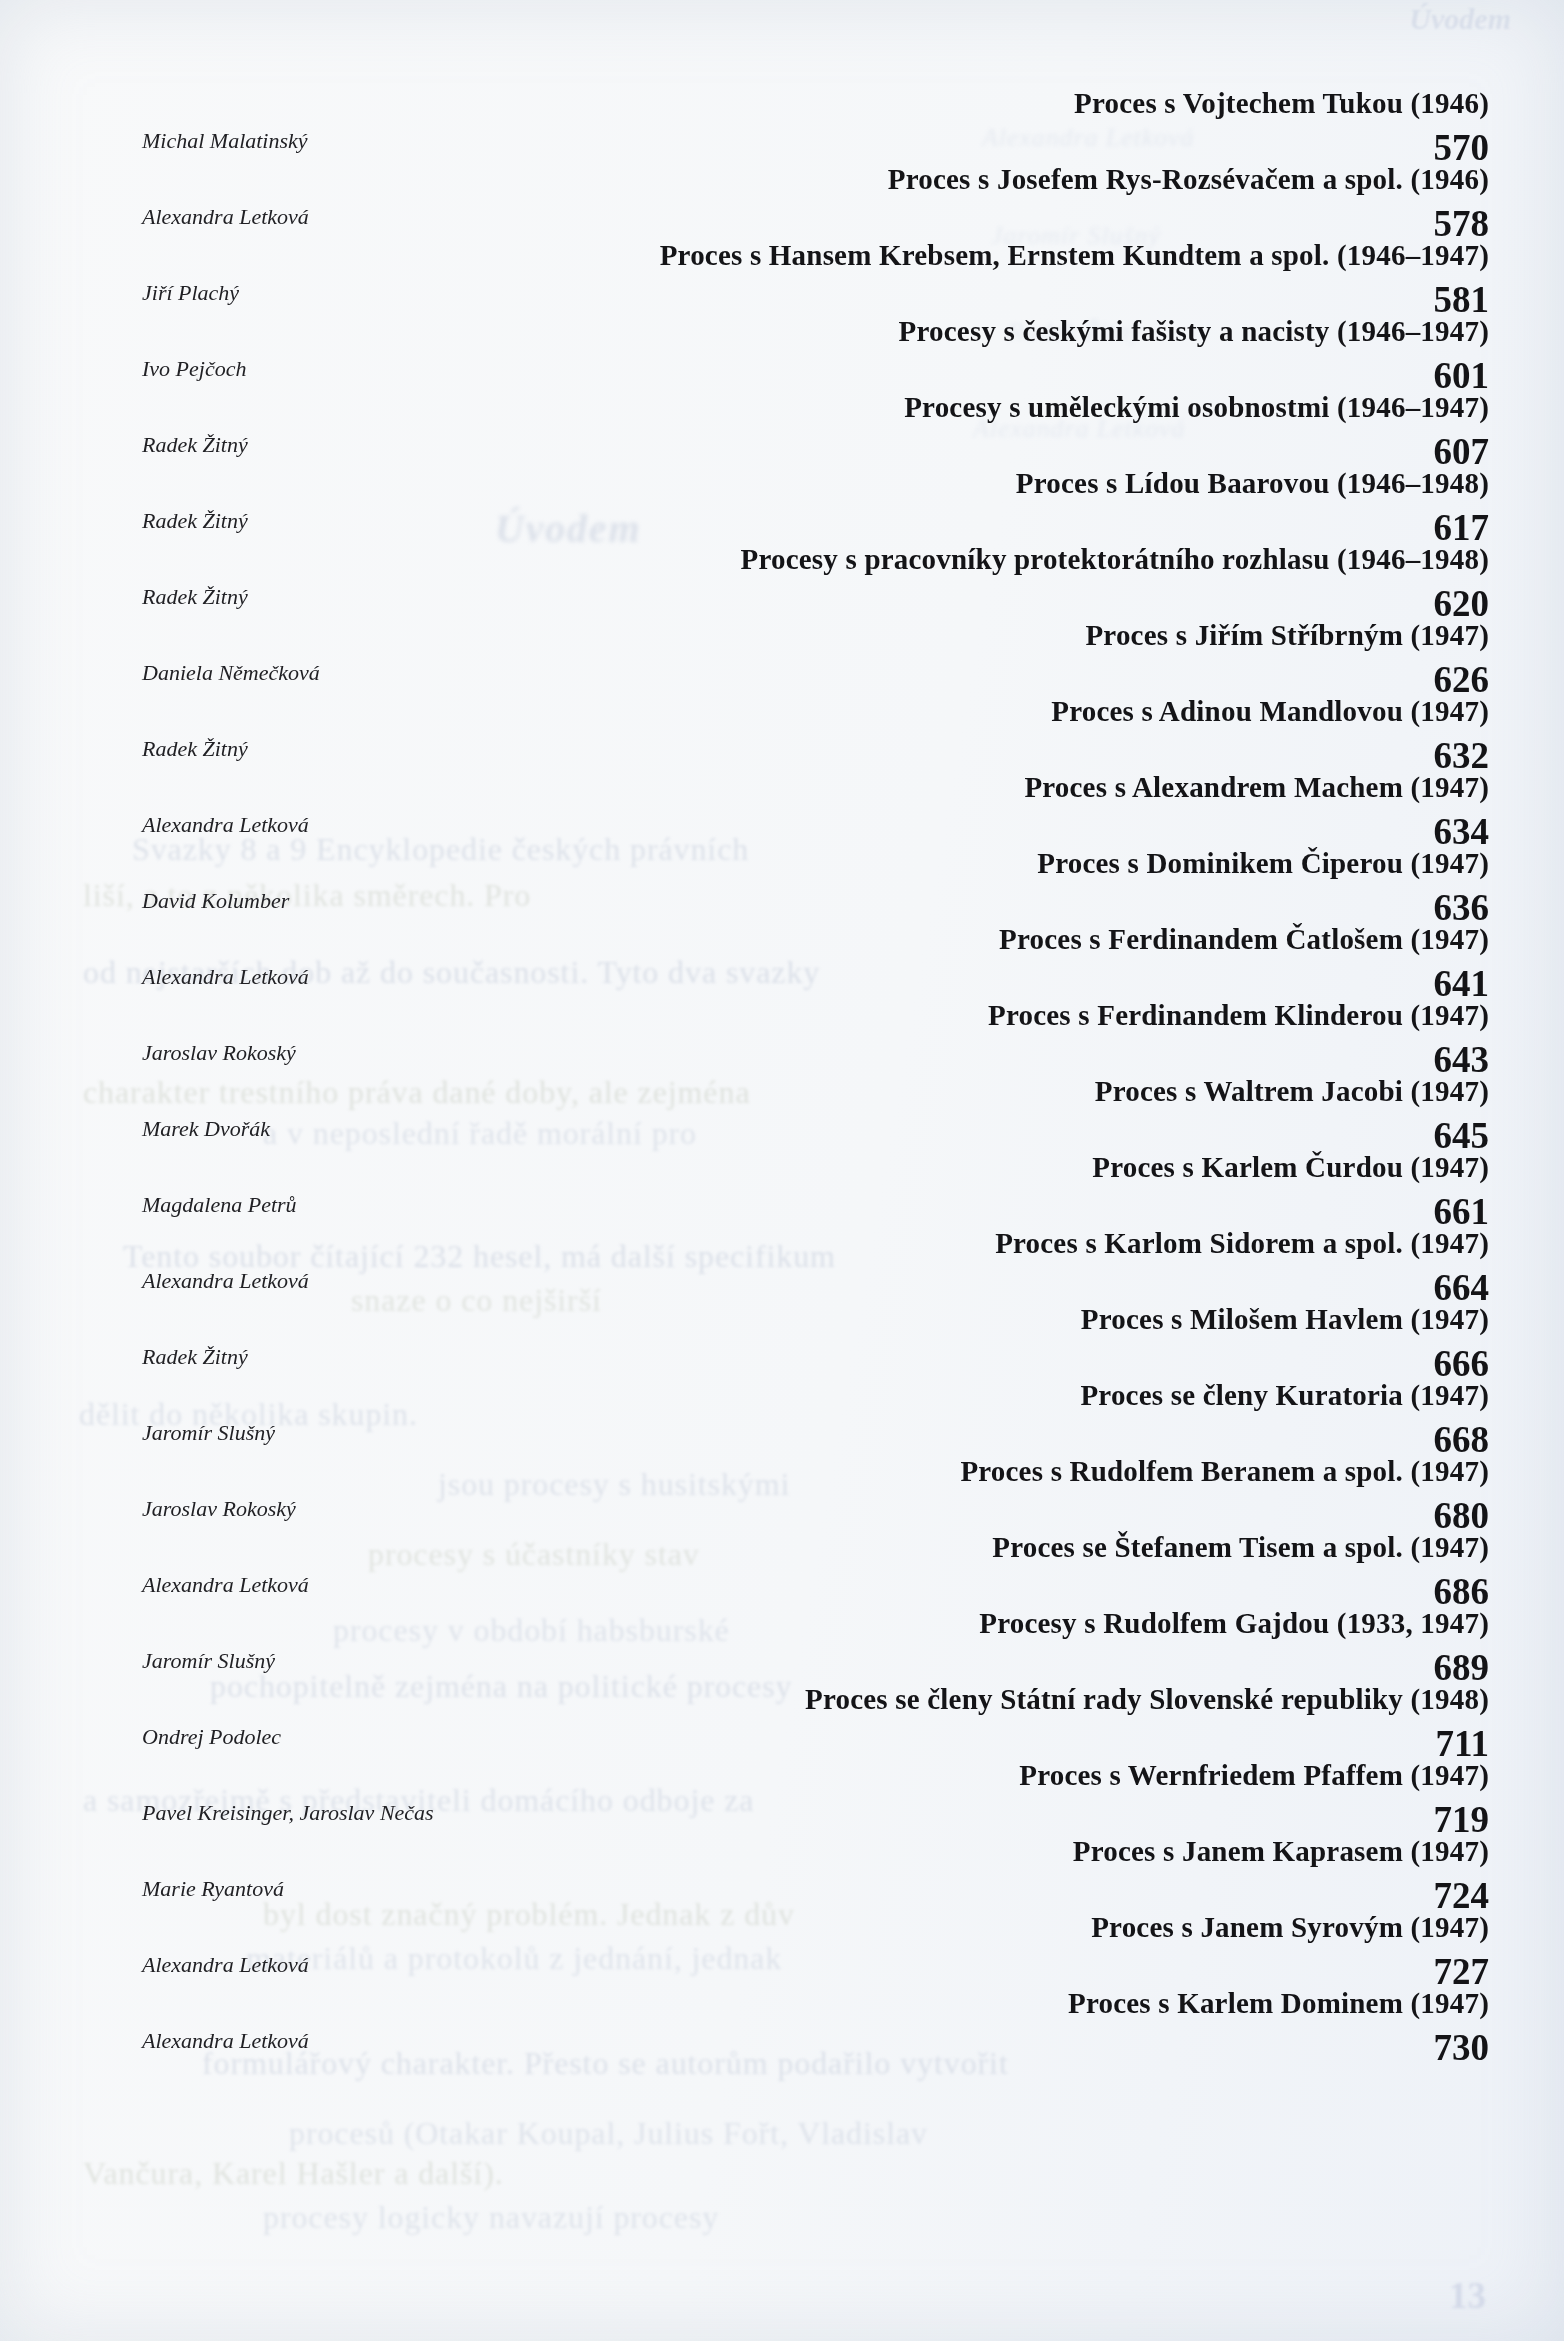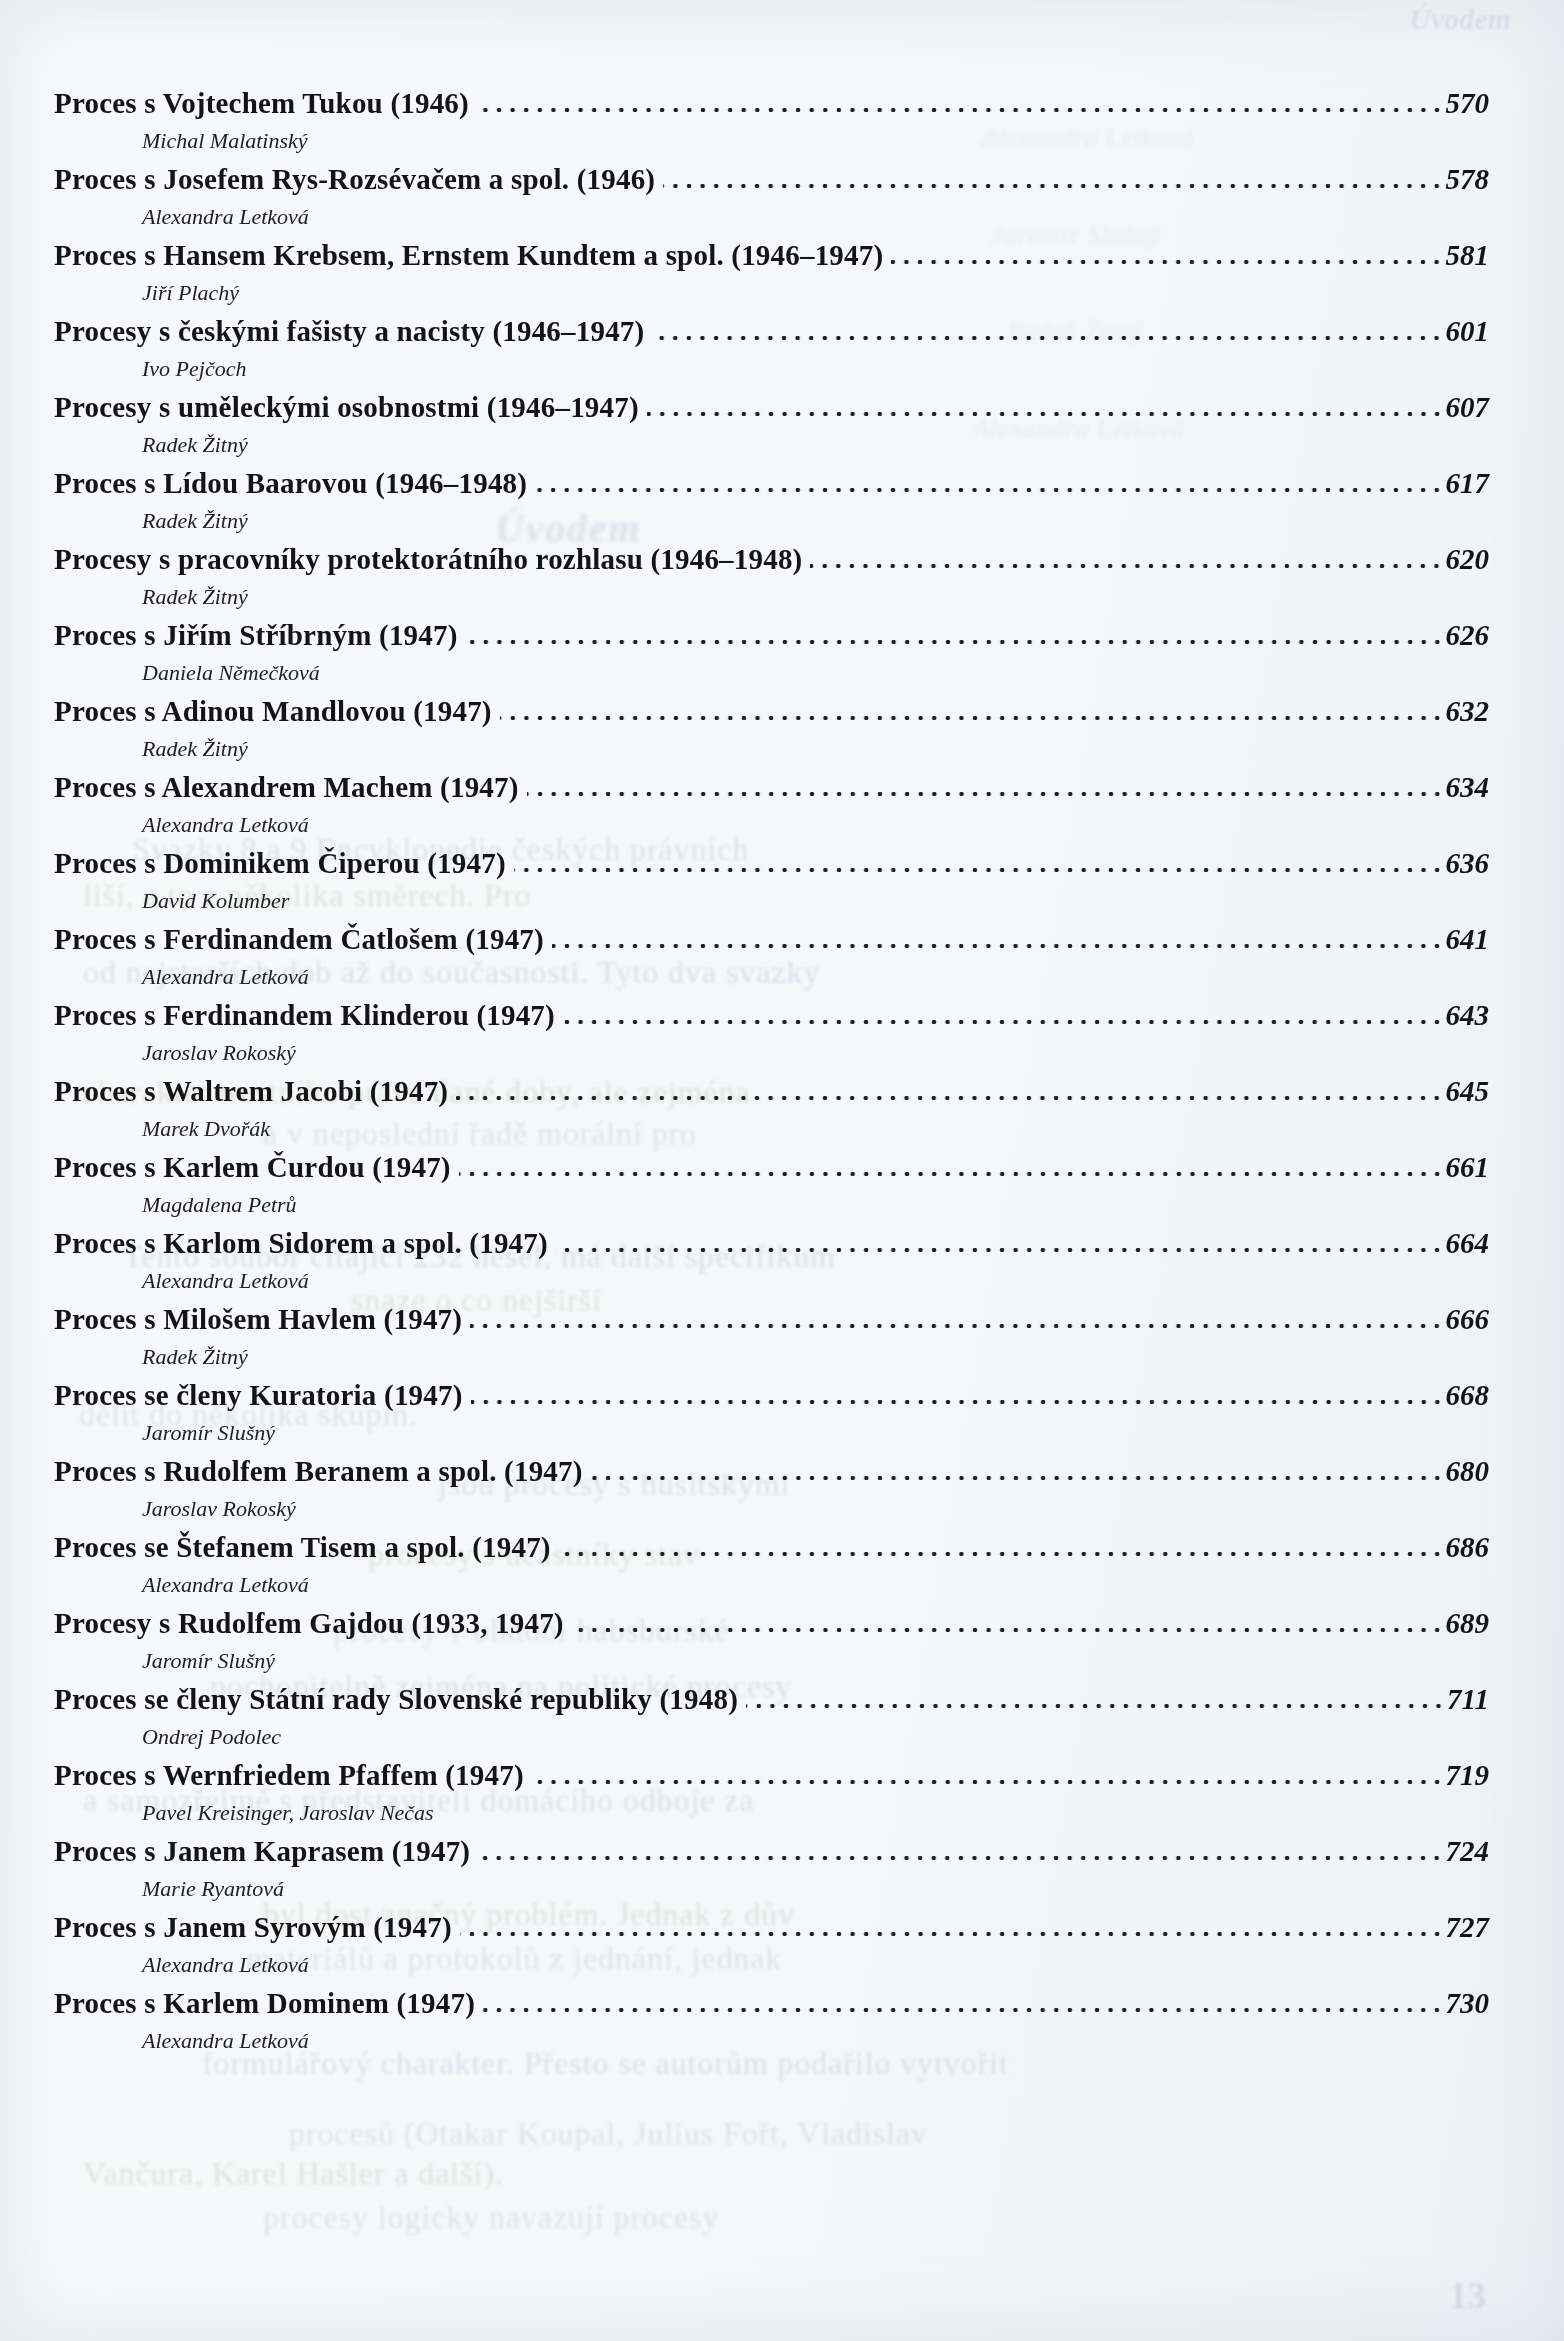--- a/index.html
+++ b/index.html
@@ -19,36 +19,36 @@
     position:absolute;white-space:nowrap;
     font-family:"Liberation Serif","DejaVu Serif",serif;
   }
   
   .toc{
     position:absolute;left:54px;right:75px;top:84px;
   }
   .toc-entry{margin:0;}
   .toc-row{
     display:flex;align-items:flex-end;
-    height:38px;line-height:38px;
+    height:38px;line-height:38px;flex-direction:column;
   }
   .title{
     font-weight:700;font-size:29px;white-space:nowrap;
     letter-spacing:0.2px;color:#141417;
   }
   .dots{
     flex:1 1 auto;min-width:12.3px;height:10.5px;
     align-self:flex-end;margin:0 1.8px 7px 8px;
     background-image:radial-gradient(circle,#1d1d20 1.9px,rgba(0,0,0,0) 2.6px);
     background-size:13.6px 10.5px;
     background-repeat:repeat-x;
     background-position:right bottom;
   }
   .pagenum{
-    font-weight:700;font-size:29px;white-space:nowrap;color:#141417;font-style:italic;
+    font-weight:700;font-size:37px;white-space:nowrap;color:#141417;
   }
   .author{
     height:38px;line-height:38px;
     padding-left:88px;
     font-style:italic;font-size:22px;color:#212125;
     white-space:nowrap;
   }
 </style>
 </head>
 <body>

